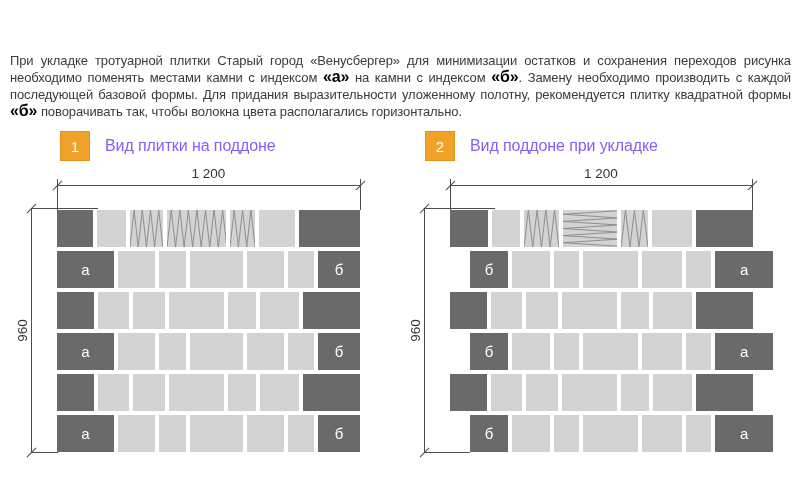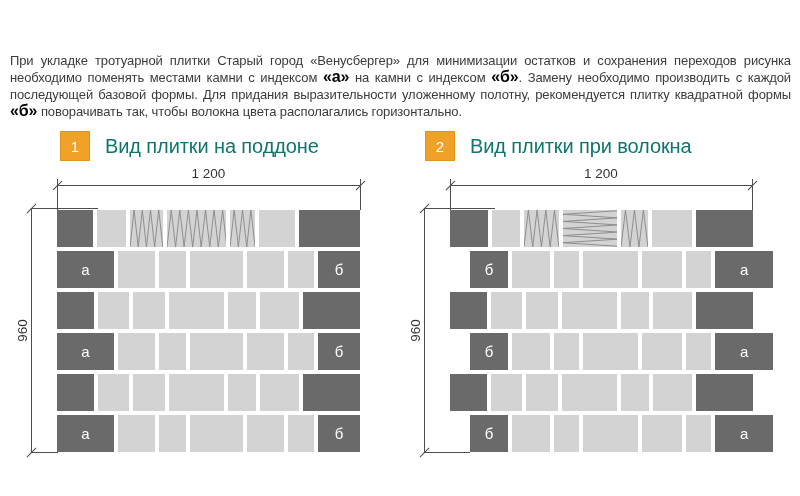--- a/index.html
+++ b/index.html
@@ -6,21 +6,21 @@
   .page{position:relative;width:800px;height:496px;background:#ffffff;overflow:hidden;
         font-family:"Liberation Sans",sans-serif;color:#3b3b3b;}
   
   .intro{position:absolute;left:10px;top:40px;width:781px;font-size:13px;line-height:16.4px;
          text-align:justify;color:#3b3b3b;letter-spacing:-0.1px;}
   .intro strong{font-size:16px;font-weight:700;color:#000;line-height:1;}
   
   .section-head{position:absolute;top:131px;height:30px;display:flex;align-items:center;gap:15px;}
   .numbox{width:30px;height:30px;background:#f0a228;color:#fff;display:flex;align-items:center;
           justify-content:center;font-size:15px;box-shadow:inset 0 0 0 1px #e2931c;}
-  .section-title{font-size:20px;color:#0f766e;letter-spacing:-0.1px;text-align:right;}
+  .section-title{font-size:16px;color:#8b5cf6;letter-spacing:-0.1px;text-align:right;}
   
   .diagram{position:absolute;top:165px;width:389px;height:300px;}
   .hline{position:absolute;height:1px;background:#4d4d4d;}
   .vline{position:absolute;width:1px;background:#4d4d4d;}
   .tick{position:absolute;width:13px;height:1px;background:#4d4d4d;transform:rotate(-45deg);}
   .dim-width-label{position:absolute;top:1px;text-align:center;font-size:13.5px;color:#333;}
   .dim-height-label{position:absolute;left:-3px;top:45px;width:14px;height:240px;display:flex;
           align-items:center;justify-content:center;font-size:13.5px;color:#333;}
   .dim-height-label span{transform:rotate(-90deg);white-space:nowrap;display:block;}
   
@@ -41,21 +41,21 @@
 
   <p class="intro"><span>При укладке тротуарной плитки Старый город «Венусбергер» для минимизации остатков и сохранения переходов рисунка необходимо поменять местами камни с индексом </span><strong>«а»</strong><span> на камни с индексом </span><strong>«б»</strong><span>. Замену необходимо производить с каждой последующей базовой формы. Для придания выразительности уложенному полотну, рекомендуется плитку квадратной формы </span><strong>«б»</strong><span> поворачивать так, чтобы волокна цвета располагались горизонтально.</span></p>
 
   <div class="section-head" style="left:60px;">
     <div class="numbox">1</div>
     <div class="section-title">Вид плитки на поддоне</div>
   </div>
 
   <div class="section-head" style="left:425px;">
     <div class="numbox">2</div>
-    <div class="section-title">Вид плитки при волокна</div>
+    <div class="section-title">Вид поддоне при укладке</div>
   </div>
 
   <div class="diagram" style="left:18px;">
     <div class="dim-width-label" style="left:39px;width:303px;">1 200</div>
     <div class="hline" style="left:39px;top:20px;width:303px;"></div>
     <div class="vline" style="left:39px;top:14px;height:31px;"></div>
     <div class="vline" style="left:342px;top:14px;height:31px;"></div>
     <div class="tick" style="left:33px;top:20px;"></div>
     <div class="tick" style="left:336px;top:20px;"></div>
 

